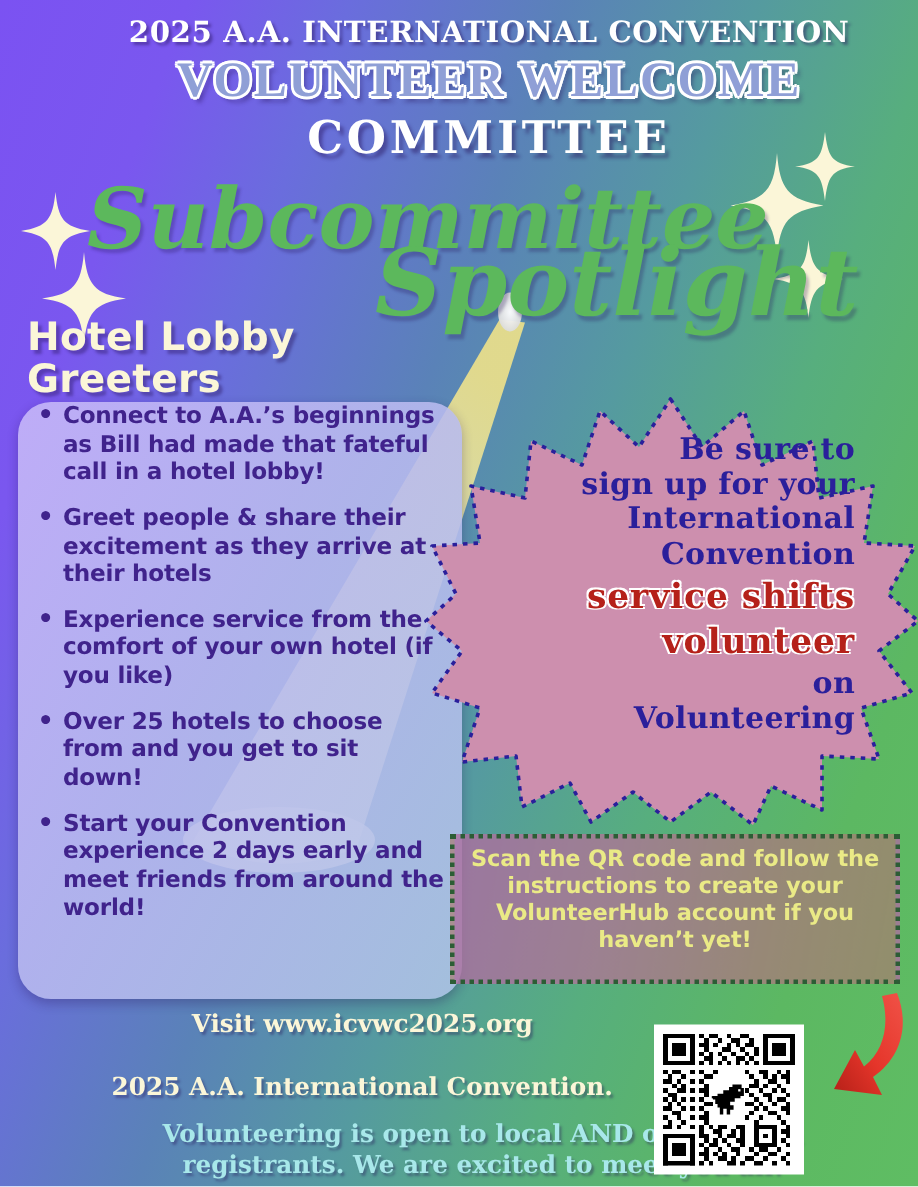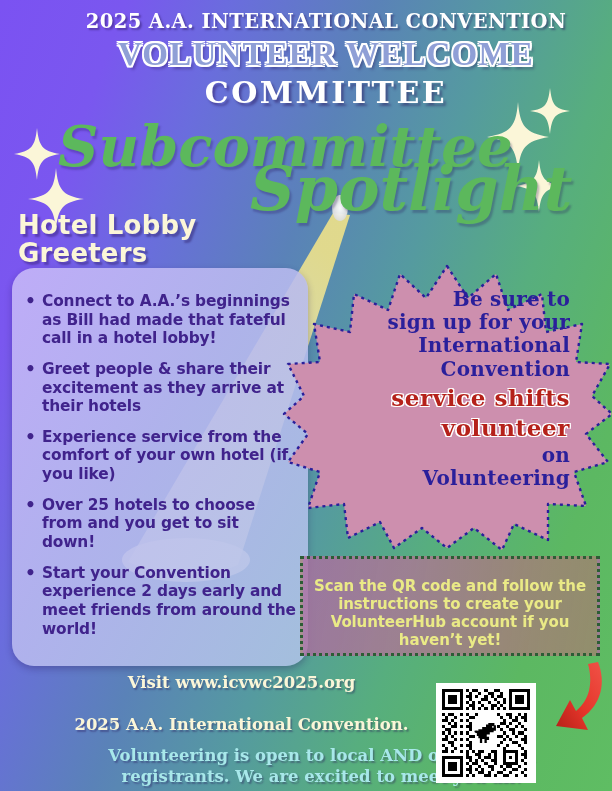--- a/index.html
+++ b/index.html
@@ -116,21 +116,21 @@
     letter-spacing:.2px;
   }
 
   
   .card{
     position:absolute;
     left:12px;top:268px;
     width:296px;height:398px;
     box-sizing:border-box;
     border-radius:22px;
-    padding:24px 12px 10px 10px;
+    padding:0 12px 10px 10px;
     background:linear-gradient(125deg,
        rgba(196,180,248,.92) 0%,
        rgba(186,186,240,.88) 45%,
        rgba(176,196,232,.86) 100%);
     box-shadow:0 3px 7px rgba(40,20,90,.30);
     z-index:8;
   }
   .card ul{
     list-style:none;
     margin:0;padding:0;
@@ -194,21 +194,21 @@
     position:absolute;
     left:300px;top:556px;
     width:300px;height:100px;
     box-sizing:border-box;
     border:3px dotted #2c5d35;
     background:linear-gradient(100deg,
        rgba(172,110,160,.80) 0%,
        rgba(176,116,150,.78) 35%,
        rgba(172,120,124,.74) 70%,
        rgba(168,124,112,.70) 100%);
-    display:flex;align-items:flex-end;justify-content:center;
+    display:flex;align-items:flex-start;justify-content:center;
     padding:4px 8px;
     z-index:8;
   }
   .qrbox p{
     margin:0;
     text-align:center;
     font-family:"DejaVu Sans",sans-serif;
     font-weight:bold;
     font-size:15px;
     line-height:1.2;

